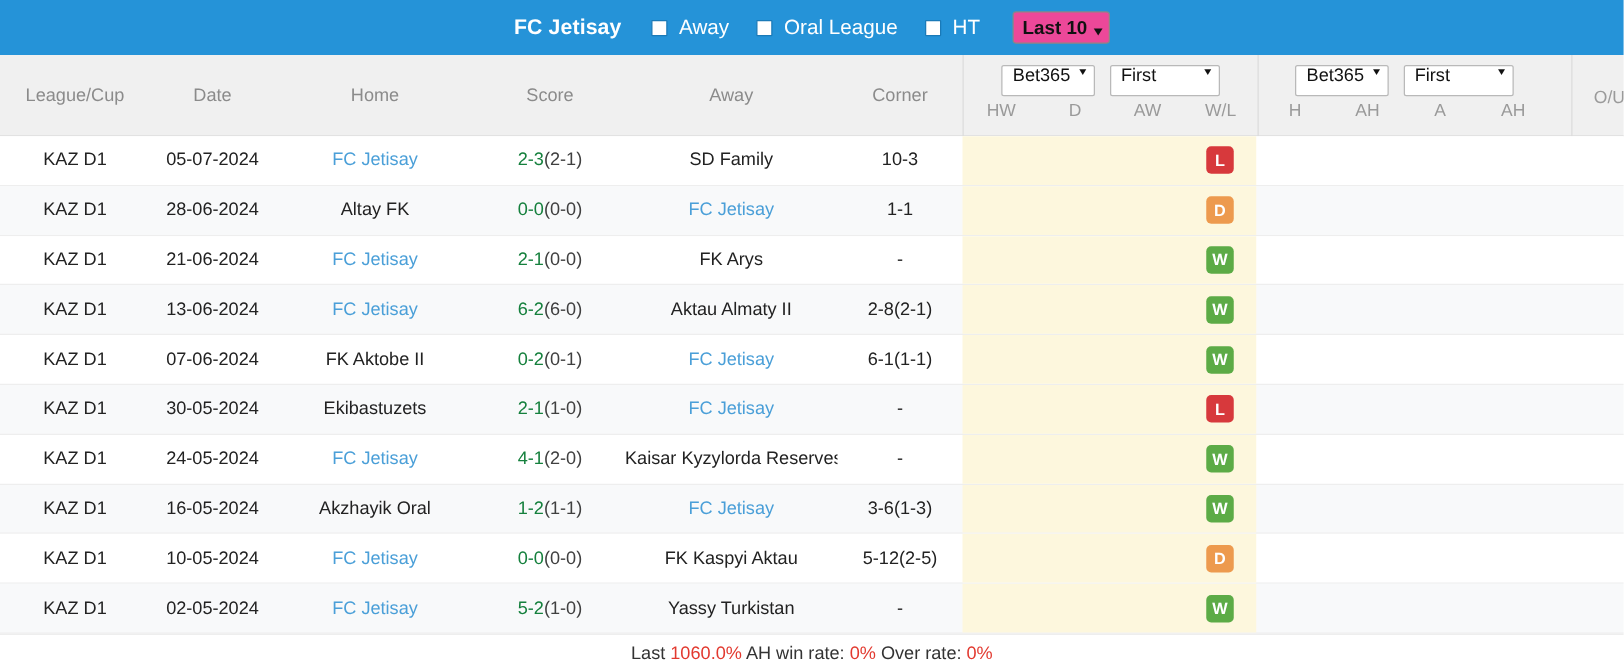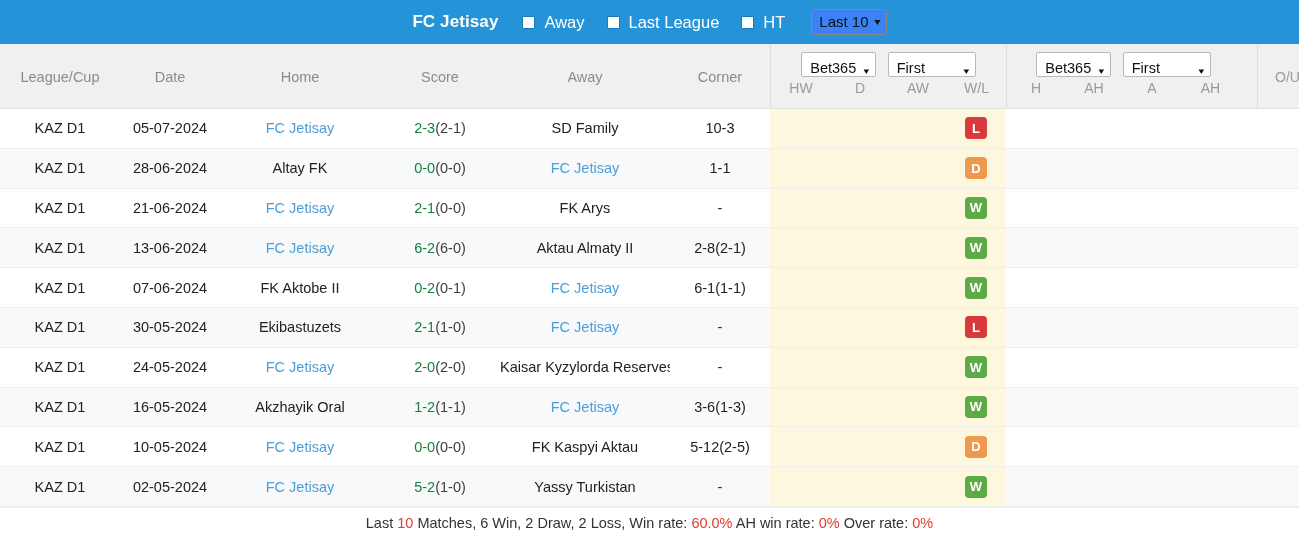--- a/index.html
+++ b/index.html
@@ -25,27 +25,28 @@
     margin-right:24px; letter-spacing:.1px;
   }
   .chk-group{ display:flex; align-items:center; margin-right:22px; }
   .chk-box{
     width:13px; height:13px; background:#ffffff;
     border:1px solid #1a7ab8; border-radius:1px;
     display:inline-block; margin-right:9px;
   }
   .chk-label{ font-size:16.5px; color:#fff; }
   .sel-last{
-    background:#3b82f6; color:#111;
+    background:#ec4899; color:#111;
     border:1px solid #888; border-radius:3px;
     font-size:15px; padding:2px 6px 3px 7px;
     font-family:"Liberation Sans", sans-serif;
-    display:flex; align-items:center; gap:6px;
+    display:flex; align-items:flex-end; gap:6px;
     height:26px; cursor:pointer;
     margin-left:4px;
+    font-weight:bold;
   }
   .caret{ font-size:10px; line-height:1; transform:scaleX(1.25); }
 
   
   .thead{
     position:relative;
     height:65px; width:1299px;
     background:#f0f0f0;
     border-bottom:1px solid #e2e2e2;
   }
@@ -66,21 +67,21 @@
     display:flex; flex-direction:column;
   }
   .odds-selrow{
     height:36px; display:flex; align-items:center; justify-content:center;
     gap:12px; padding-top:5px;
   }
   .mini-sel{
     background:#fff; border:1px solid #b9b9b9; border-radius:2px;
     font-size:14.5px; color:#111;
     height:25px; padding:0 6px 0 8px;
-    display:flex; align-items:flex-end; justify-content:space-between;
+    display:flex; align-items:flex-start; justify-content:space-between;
     font-family:"Liberation Sans", sans-serif; cursor:pointer;
   }
   .mini-sel .caret{ font-size:9px; margin-left:8px; }
   .odds-subrow{ display:flex; }
   .sub-cell{
     font-size:14px; color:#9a9a9a; text-align:center;
     font-family:"Liberation Sans", sans-serif;
   }
   .ou-cell{
     position:absolute; left:1239px; top:0; width:60px; height:65px;
@@ -154,21 +155,21 @@
   <div class="topbar-inner">
     <span class="team-name">FC Jetisay</span>
 
     <label class="chk-group">
       <span class="chk-box"></span>
       <span class="chk-label">Away</span>
     </label>
 
     <label class="chk-group">
       <span class="chk-box"></span>
-      <span class="chk-label">Last League</span>
+      <span class="chk-label">Oral League</span>
     </label>
 
     <label class="chk-group">
       <span class="chk-box"></span>
       <span class="chk-label">HT</span>
     </label>
 
     <div class="sel-last">
       <span>Last 10</span>
       <span class="caret">▾</span>
@@ -307,21 +308,21 @@
         <div class="cell c-corner">-</div>
       </div>
       <div class="badge b-L">L</div>
     </div>
     <div class="row plain">
       <div class="hl"></div>
       <div class="cells">
         <div class="cell c-league">KAZ D1</div>
         <div class="cell c-date">24-05-2024</div>
         <div class="cell c-home"><span class="link">FC Jetisay</span></div>
-        <div class="cell c-score"><span class="sc-main">2-0</span><span class="sc-ht">(2-0)</span></div>
+        <div class="cell c-score"><span class="sc-main">4-1</span><span class="sc-ht">(2-0)</span></div>
         <div class="cell c-away"><span class="">Kaisar Kyzylorda Reserves</span></div>
         <div class="cell c-corner">-</div>
       </div>
       <div class="badge b-W">W</div>
     </div>
     <div class="row alt">
       <div class="hl"></div>
       <div class="cells">
         <div class="cell c-league">KAZ D1</div>
         <div class="cell c-date">16-05-2024</div>
@@ -354,19 +355,18 @@
         <div class="cell c-away"><span class="">Yassy Turkistan</span></div>
         <div class="cell c-corner">-</div>
       </div>
       <div class="badge b-W">W</div>
     </div>
   </div>
 
 <div class="footer">
   <span>Last </span>
     <span class="red">10</span>
-    <span> Matches, 6 Win, 2 Draw, 2 Loss, Win rate: </span>
     <span class="red">60.0%</span>
     <span> AH win rate: </span>
     <span class="red">0%</span>
     <span> Over rate: </span>
     <span class="red">0%</span>
 </div>
 
 </body></html>

